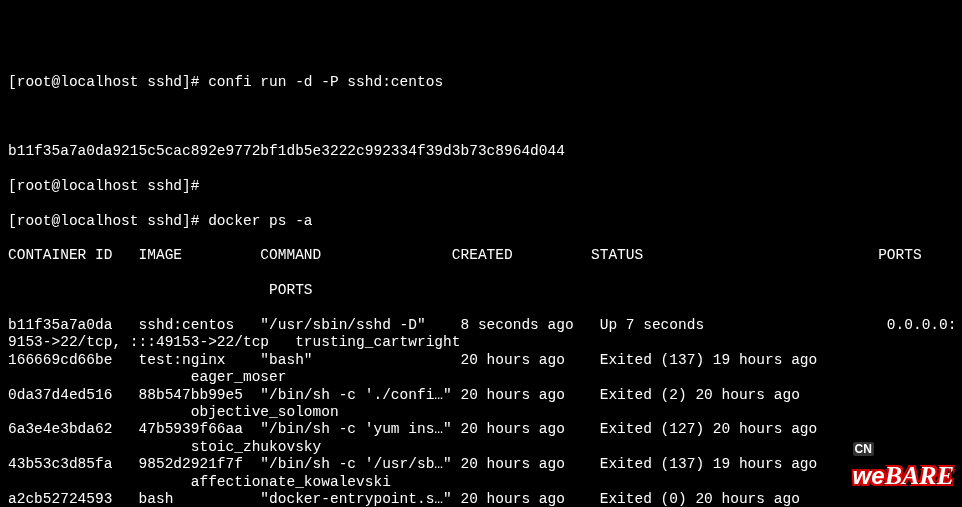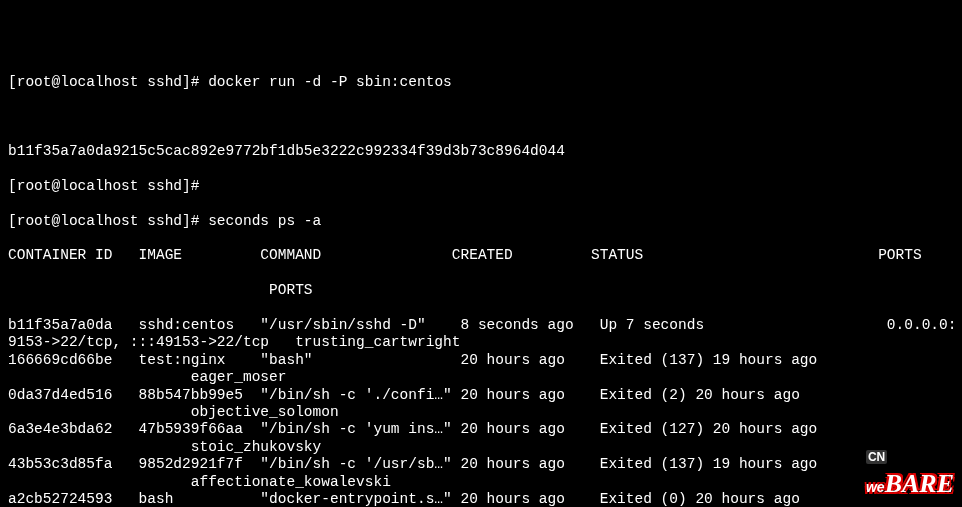--- a/index.html
+++ b/index.html
@@ -18,56 +18,56 @@
       height: 507px;
       overflow: hidden;
       white-space: pre;
       position: relative;
     }
     .line {
       white-space: pre;
     }
     .watermark {
       position: absolute;
-      bottom: 8px;
+      bottom: 16px;
       right: 8px;
       font-family: Arial, sans-serif;
       font-weight: bold;
       font-style: italic;
       color: #fff;
       text-shadow: 2px 2px 0 #d00, -2px -2px 0 #d00, 2px -2px 0 #d00, -2px 2px 0 #d00;
     }
     .watermark .small {
       font-size: 12px;
       font-style: normal;
       text-shadow: none;
       color: #fff;
       background: #333;
       padding: 0 2px;
       border-radius: 2px;
       vertical-align: top;
     }
     .watermark .we {
-      font-size: 14px;
+      font-size: 24px;
     }
     .watermark .bare {
       font-size: 26px;
       font-family: Liberation Serif, serif;
     }
   </style>
 </head>
 <body>
 
 
 
-<div class="line"><span>[root@localhost sshd]#</span> <span>docker run -d -P sbin:centos</span></div>
+<div class="line"><span>[root@localhost sshd]#</span> <span>confi run -d -P sshd:centos</span></div>
 <div class="line">&nbsp;</div>
 <div class="line">b11f35a7a0da9215c5cac892e9772bf1db5e3222c992334f39d3b73c8964d044</div>
 <div class="line"><span>[root@localhost sshd]#</span></div>
-<div class="line"><span>[root@localhost sshd]#</span> <span>seconds ps -a</span></div>
+<div class="line"><span>[root@localhost sshd]#</span> <span>docker ps -a</span></div>
 <div class="line">CONTAINER ID   IMAGE         COMMAND               CREATED         STATUS                           PORTS</div>
 <div class="line">                              PORTS</div>
 <div id="rows-container"><div class="line">b11f35a7a0da   sshd:centos   "/usr/sbin/sshd -D"    8 seconds ago   Up 7 seconds                     0.0.0.0:</div><div class="line">9153-&gt;22/tcp, :::49153-&gt;22/tcp   trusting_cartwright</div><div class="line">166669cd66be   test:nginx    "bash"                 20 hours ago    Exited (137) 19 hours ago</div><div class="line">                     eager_moser</div><div class="line">0da37d4ed516   88b547bb99e5  "/bin/sh -c './confi…" 20 hours ago    Exited (2) 20 hours ago</div><div class="line">                     objective_solomon</div><div class="line">6a3e4e3bda62   47b5939f66aa  "/bin/sh -c 'yum ins…" 20 hours ago    Exited (127) 20 hours ago</div><div class="line">                     stoic_zhukovsky</div><div class="line">43b53c3d85fa   9852d2921f7f  "/bin/sh -c '/usr/sb…" 20 hours ago    Exited (137) 19 hours ago</div><div class="line">                     affectionate_kowalevski</div><div class="line">a2cb52724593   bash          "docker-entrypoint.s…" 20 hours ago    Exited (0) 20 hours ago</div></div>
 
 
 
 
 
 
 <div class="watermark"><span class="small">CN</span><br><span class="we">we</span><span class="bare">BARE</span></div>

